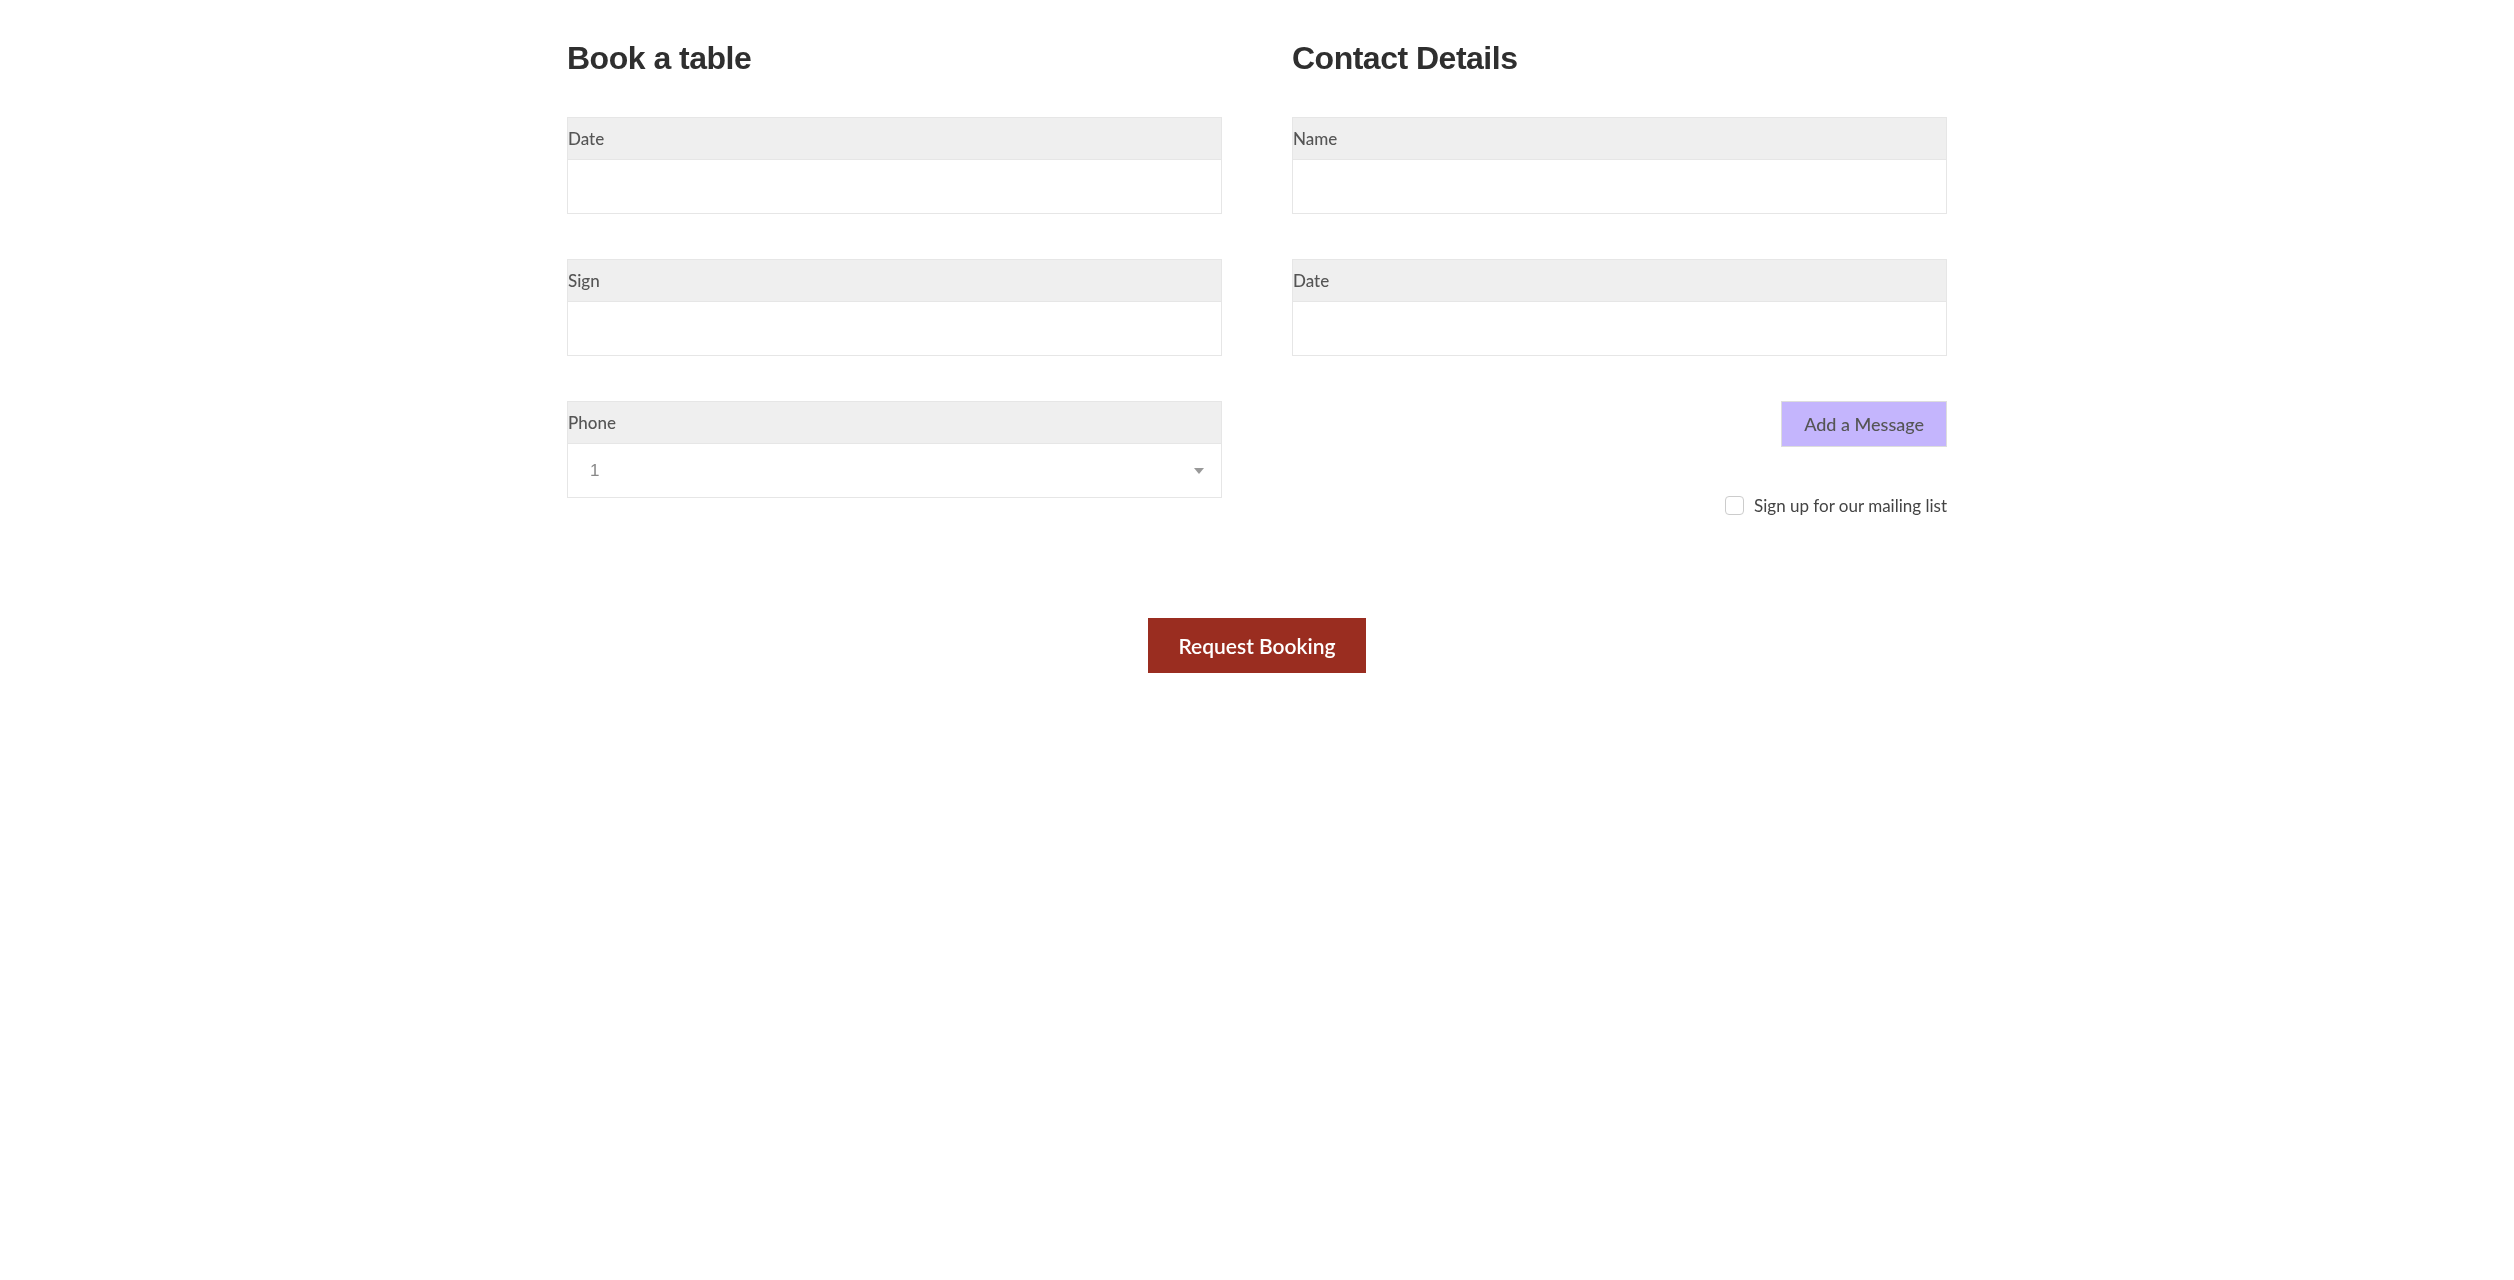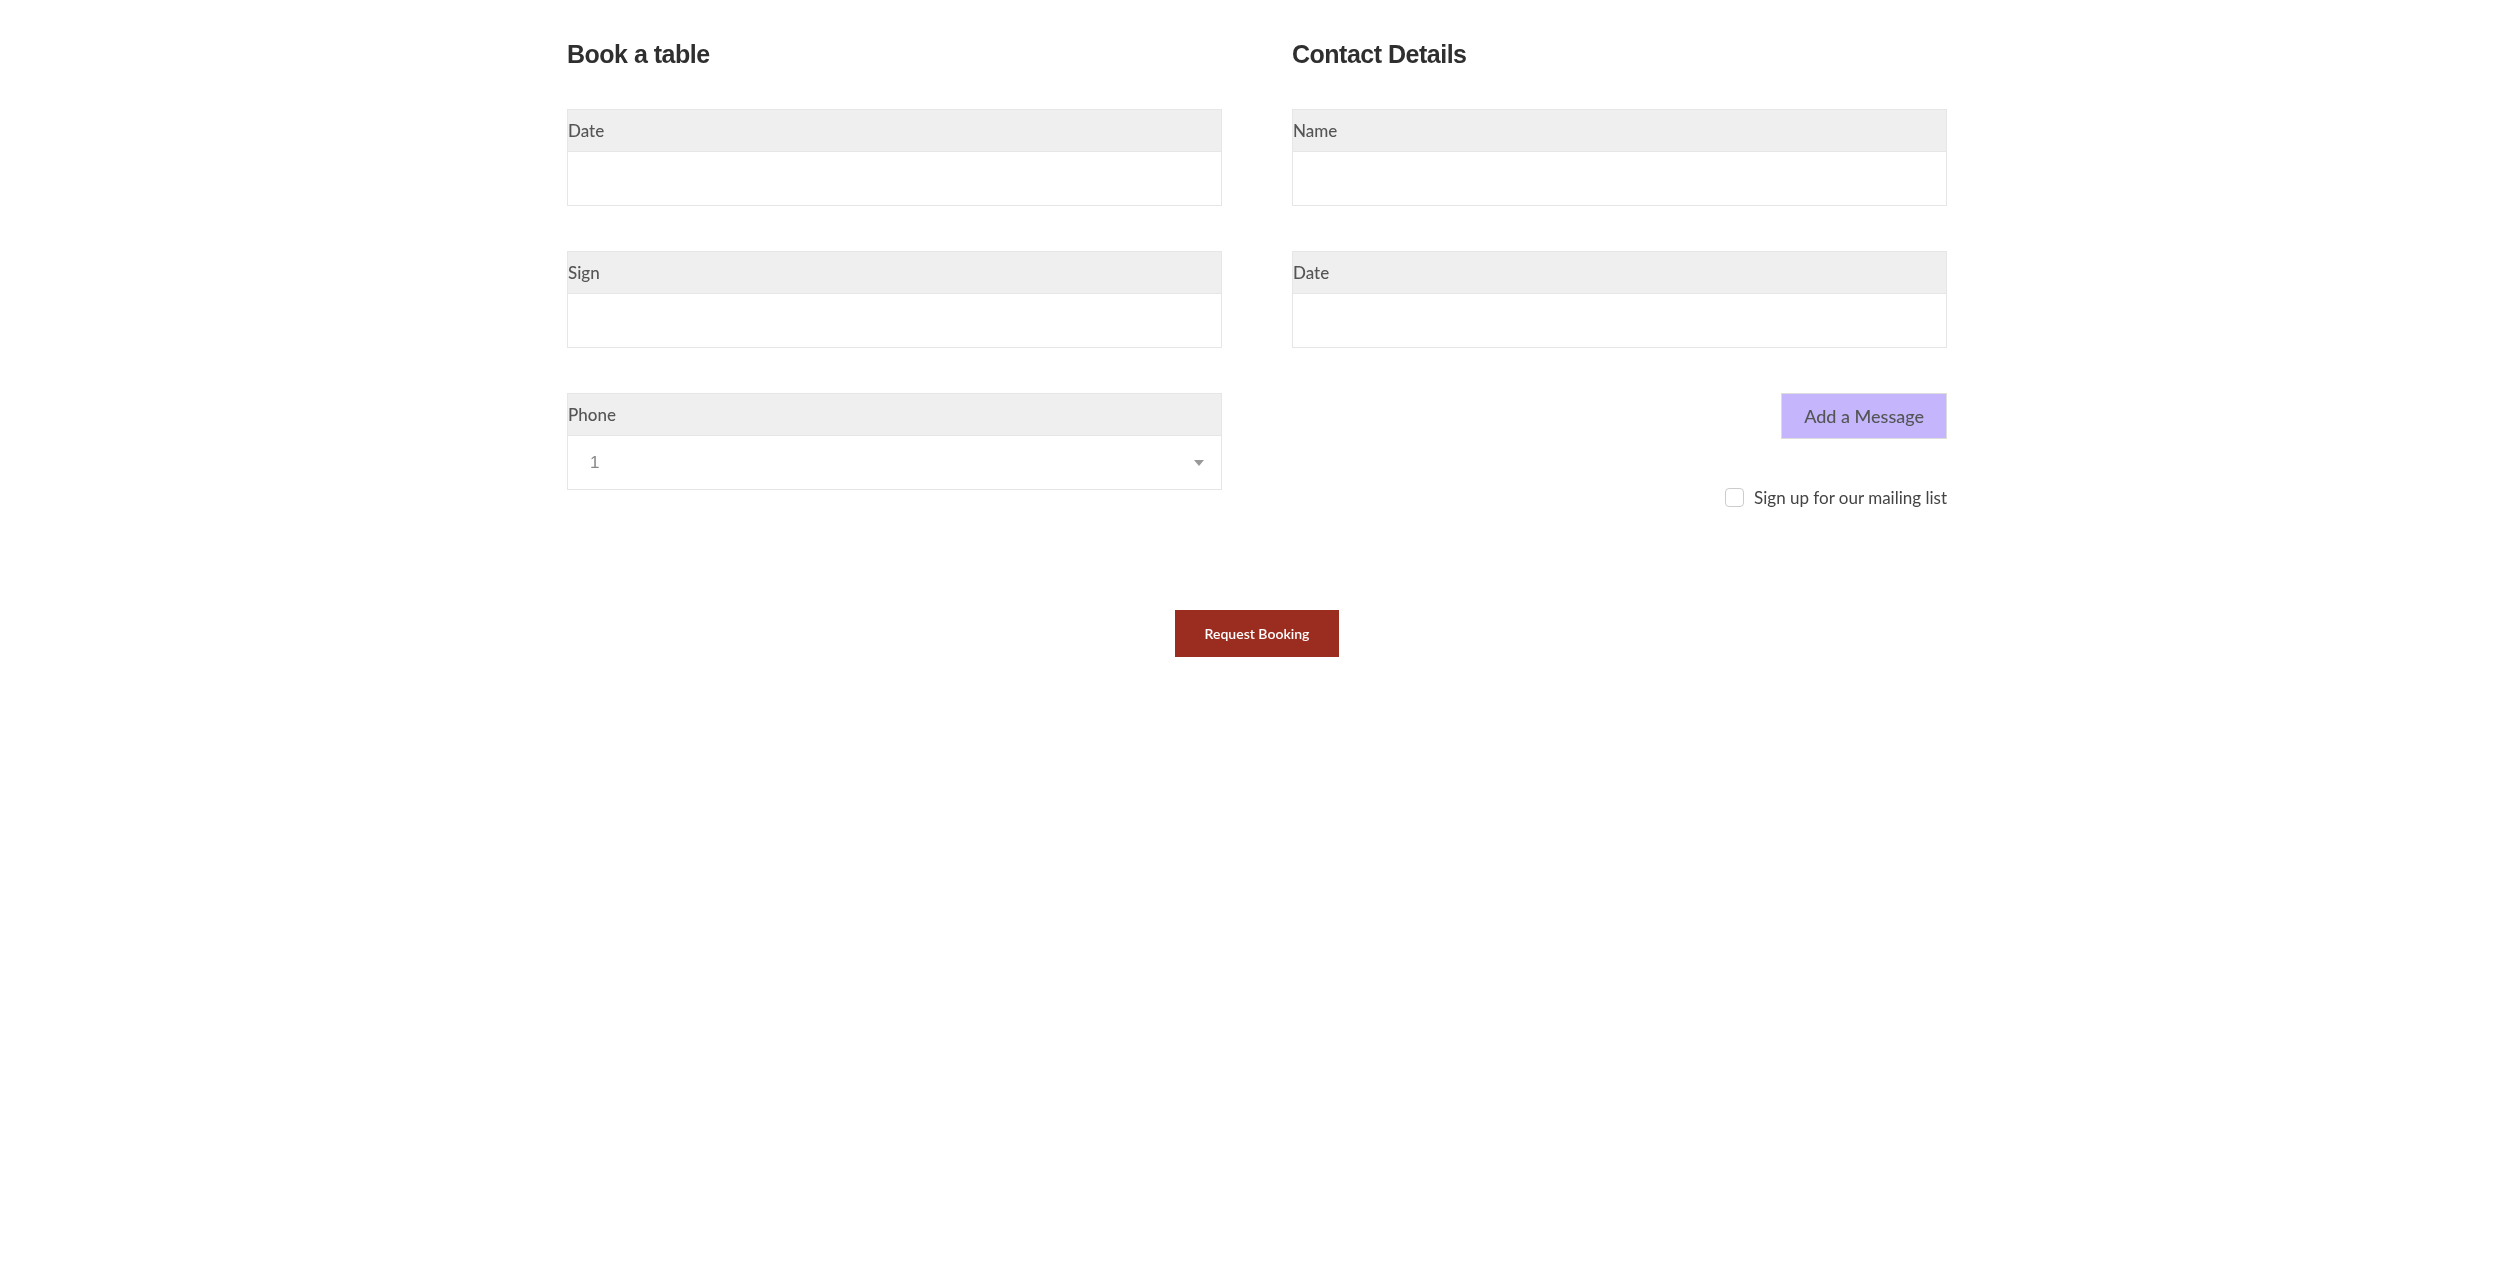--- a/index.html
+++ b/index.html
@@ -19,21 +19,21 @@
     }
     .columns {
       display: flex;
       gap: 70px;
     }
     .column {
       flex: 1;
     }
     .section-title {
       font-family: "Arial Black", "Helvetica Black", Impact, sans-serif;
-      font-size: 25px;
+      font-size: 32px;
       font-weight: 900;
       color: #2f2f2f;
       letter-spacing: -0.5px;
       margin-bottom: 40px;
     }
     .form-group {
       margin-bottom: 45px;
     }
     .field-label {
       display: block;
@@ -122,21 +122,21 @@
       text-align: center;
     }
     .submit-row {
       text-align: center;
       margin-top: 75px;
     }
     .submit-btn {
       display: inline-block;
       background: #9a2d20;
       color: #fff;
-      font-size: 14px;
+      font-size: 21px;
       font-weight: 600;
       border: none;
       padding: 15px 30px;
       cursor: pointer;
       font-family: inherit;
     }
   </style>
 </head>
 <body>
 

